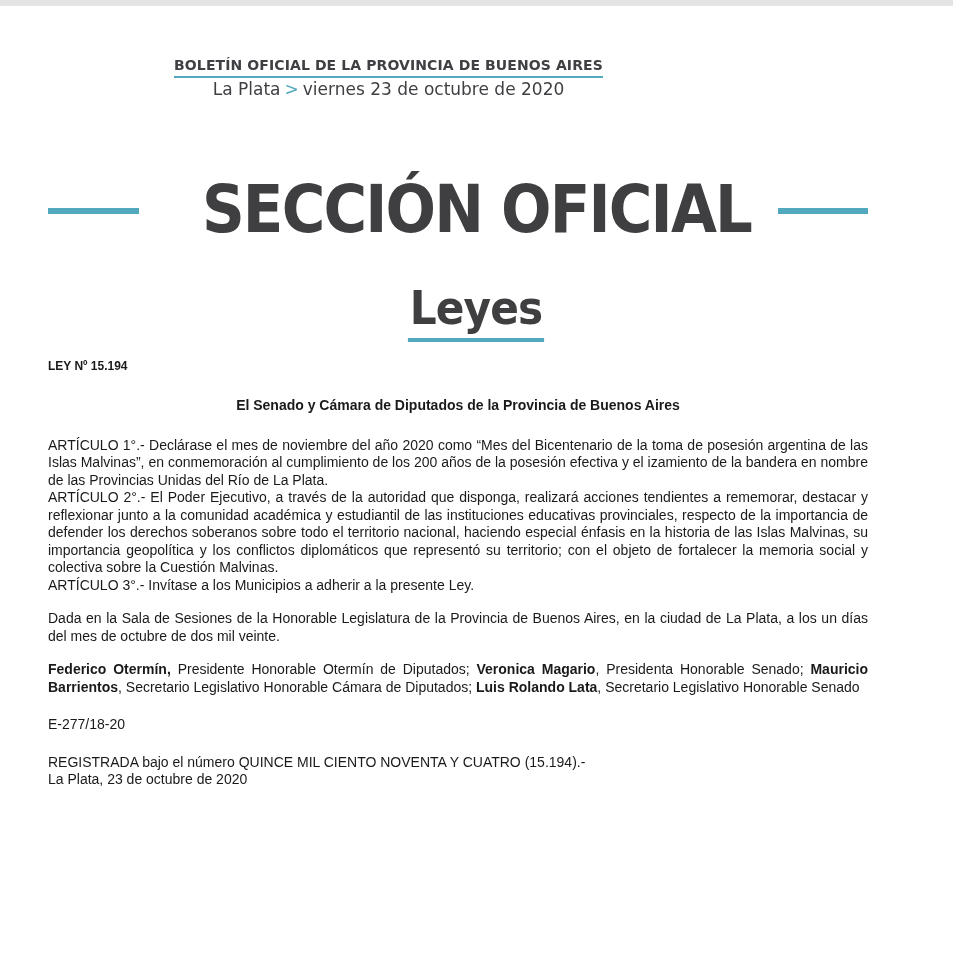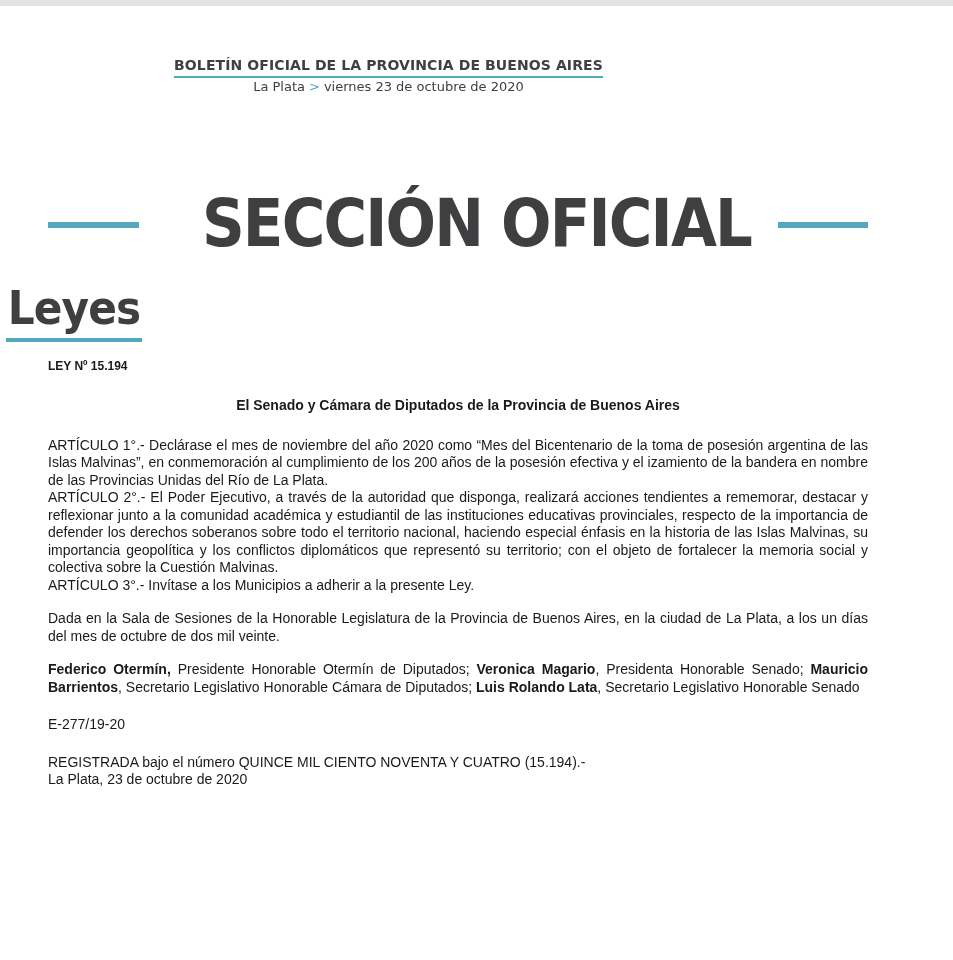--- a/index.html
+++ b/index.html
@@ -7,32 +7,32 @@
     width: 953px; height: 960px; background: #ffffff; position: relative; overflow: hidden;
     font-family: "Liberation Sans", sans-serif; color: #1a1a1a;
   }
   .topbar { position: absolute; left: 0; top: 0; width: 953px; height: 6px; background: #e4e4e4; }
   .header { position: absolute; left: 0; top: 56px; width: 777px; text-align: center; }
   .header-title {
     display: inline-block; font-family: "DejaVu Sans", sans-serif; font-weight: bold;
     font-size: 14px; color: #3f4043; letter-spacing: 0.1px;
     border-bottom: 2px solid #52a9bd; padding-bottom: 1px; line-height: 19px;
   }
-  .header-sub { font-family: "DejaVu Sans", sans-serif; font-size: 13px; color: #3f4043; margin-top: 1px; }
+  .header-sub { font-family: "DejaVu Sans", sans-serif; font-size: 17px; color: #3f4043; margin-top: 1px; }
   .header-sub .sep { color: #52a9bd; margin: 0 4px; }
-  .section-row { position: absolute; left: 0; top: 182px; width: 824px; height: 84px; }
+  .section-row { position: absolute; left: 0; top: 168px; width: 824px; height: 84px; }
   .rule { position: absolute; top: 40px; height: 6px; background: #52a9bd; }
   .rule.left { left: 48px; width: 91px; }
   .rule.right { left: 778px; width: 90px; }
   .section-title {
     position: absolute; left: 0; width: 953px; top: 0; text-align: center;
     font-family: "DejaVu Sans", sans-serif; font-weight: bold; font-size: 66px; line-height: 84px;
     color: #3f3f41; letter-spacing: -2px; transform: scaleX(0.9);
   }
-  .leyes-wrap { position: absolute; left: 0; top: 280px; width: 953px; text-align: left; }
+  .leyes-wrap { position: absolute; left: 0; top: 280px; width: 953px; text-align: center; }
   .leyes {
     display: inline-block; font-family: "DejaVu Sans", sans-serif; font-weight: bold; font-size: 46px;
     color: #3f3f41; letter-spacing: -1px; line-height: 56px; padding: 0 2px 2px;
     border-bottom: 4px solid #52a9bd; transform: scaleX(0.92);
   }
   .doc { position: absolute; left: 48px; top: 358px; width: 820px; font-size: 14px; line-height: 17.5px; }
   .ley-no { font-weight: bold; font-size: 12px; margin: 0 0 20px 0; }
   .preamble { text-align: center; font-weight: bold; font-size: 14px; line-height: 19px; margin-bottom: 22px; }
   p { margin: 0; text-align: justify; }
   .gap { height: 16px; }
@@ -66,18 +66,18 @@
     <div>El Senado y Cámara de Diputados de la Provincia de Buenos Aires</div>
   </div>
   <p>ARTÍCULO 1°.- Declárase el mes de noviembre del año 2020 como “Mes del Bicentenario de la toma de posesión argentina de las Islas Malvinas”, en conmemoración al cumplimiento de los 200 años de la posesión efectiva y el izamiento de la bandera en nombre de las Provincias Unidas del Río de La Plata.</p>
   <p>ARTÍCULO 2°.- El Poder Ejecutivo, a través de la autoridad que disponga, realizará acciones tendientes a rememorar, destacar y reflexionar junto a la comunidad académica y estudiantil de las instituciones educativas provinciales, respecto de la importancia de defender los derechos soberanos sobre todo el territorio nacional, haciendo especial énfasis en la historia de las Islas Malvinas, su importancia geopolítica y los conflictos diplomáticos que representó su territorio; con el objeto de fortalecer la memoria social y colectiva sobre la Cuestión Malvinas.</p>
   <p>ARTÍCULO 3°.- Invítase a los Municipios a adherir a la presente Ley.</p>
   <div class="gap"></div>
   <p>Dada en la Sala de Sesiones de la Honorable Legislatura de la Provincia de Buenos Aires, en la ciudad de La Plata, a los un días del mes de octubre de dos mil veinte.</p>
   <div class="gap"></div>
   <p><b>Federico  Otermín,</b><span> Presidente Honorable Otermín de Diputados; </span><b>Veronica Magario</b><span>, Presidenta Honorable Senado; </span><b>Mauricio Barrientos</b><span>, Secretario Legislativo Honorable Cámara de Diputados; </span><b>Luis Rolando Lata</b><span>, Secretario Legislativo Honorable Senado</span></p>
   <div class="gap" style="height:20px"></div>
-  <p>E-277/19-20</p>
+  <p>E-277/18-20</p>
   <div class="gap" style="height:20px"></div>
   <p>REGISTRADA bajo el número QUINCE MIL CIENTO NOVENTA Y CUATRO (15.194).-</p>
   <p>La Plata, 23 de octubre de 2020</p>
   <div class="gap" style="height:18px"></div>
 </div>
 
 </body></html>

